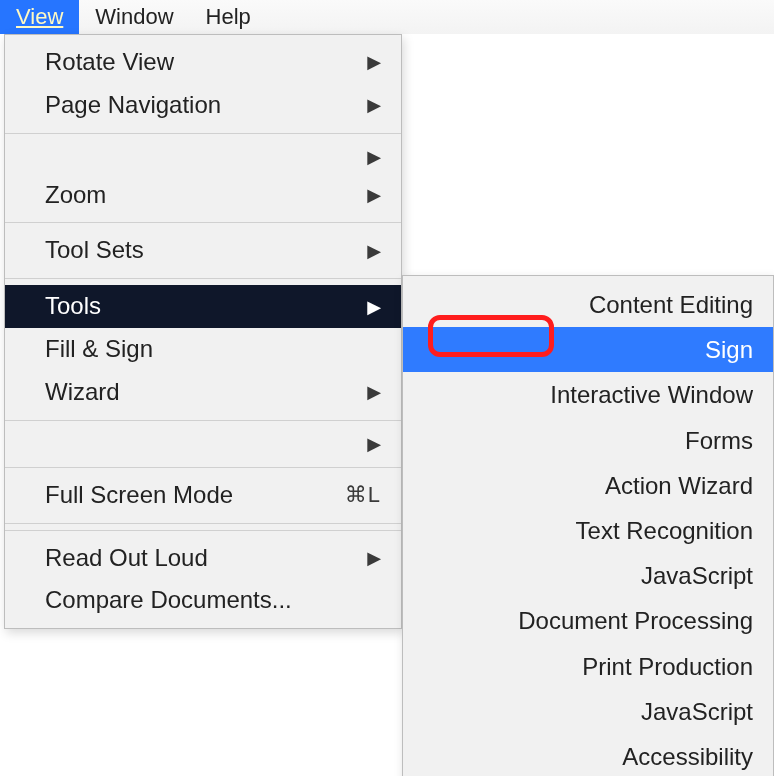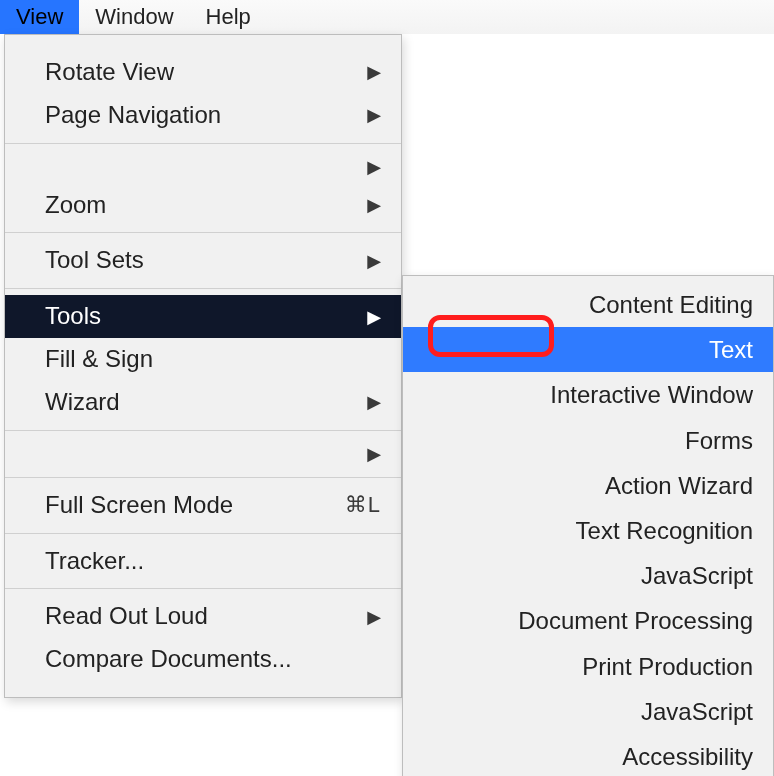--- a/index.html
+++ b/index.html
@@ -2,31 +2,31 @@
 <html><head>
 <meta charset="utf-8">
 <style>
   * { box-sizing: border-box; margin: 0; padding: 0; }
   html, body { width: 774px; height: 776px; font-family: -apple-system, "Helvetica Neue", Arial, sans-serif; background: #fff; overflow: hidden; }
   body { position: relative; }
 
   
   .menubar { height: 34px; background: linear-gradient(#fafafa,#f3f3f3); display: flex; align-items: stretch; font-size: 22px; color: #222; }
   .menubar .menu { padding: 4px 16px; display: flex; align-items: center; cursor: default; }
-  .menubar .menu.active { background: #2675ff; color: #000000; }
+  .menubar .menu.active { background: #2675ff; color: #fef9c3; text-decoration: underline; }
 
   
   .dropdown {
     position: absolute;
     left: 4px; top: 34px;
     width: 398px;
     background: #f1f1f1;
     border: 1px solid #bdbdbd;
     box-shadow: 2px 4px 10px rgba(0,0,0,0.15);
-    padding: 16px 0;
+    padding: 6px 0;
     font-size: 24px;
     color: #222;
   }
   .dropdown .item {
     padding: 4px 20px 4px 40px;
     display: flex;
     align-items: center;
     justify-content: space-between;
     cursor: default;
     line-height: 1.45;
@@ -240,39 +240,36 @@
   <div class="sep"></div>
   <div class="item">
     <span class="arrow">▶</span>
   </div>
   <div class="sep"></div>
   <div class="item">
     <span>Full Screen Mode</span>
     <span class="shortcut">⌘L</span>
   </div>
   <div class="sep"></div>
-  <div class="item">
-    <span>Tracker...</span>
-  </div>
   <div class="sep"></div>
   <div class="item">
     <span>Read Out Loud</span>
     <span class="arrow">▶</span>
   </div>
   <div class="item">
     <span>Compare Documents...</span>
   </div>
 </div>
 
 <div class="submenu">
   <div class="subitem">
     <span>Content Editing</span>
   </div>
   <div class="subitem highlight">
-    <span>Text</span>
+    <span>Sign</span>
   </div>
   <div class="subitem">
     <span>Interactive Window</span>
   </div>
   <div class="subitem">
     <span>Forms</span>
   </div>
   <div class="subitem">
     <span>Action Wizard</span>
   </div>

